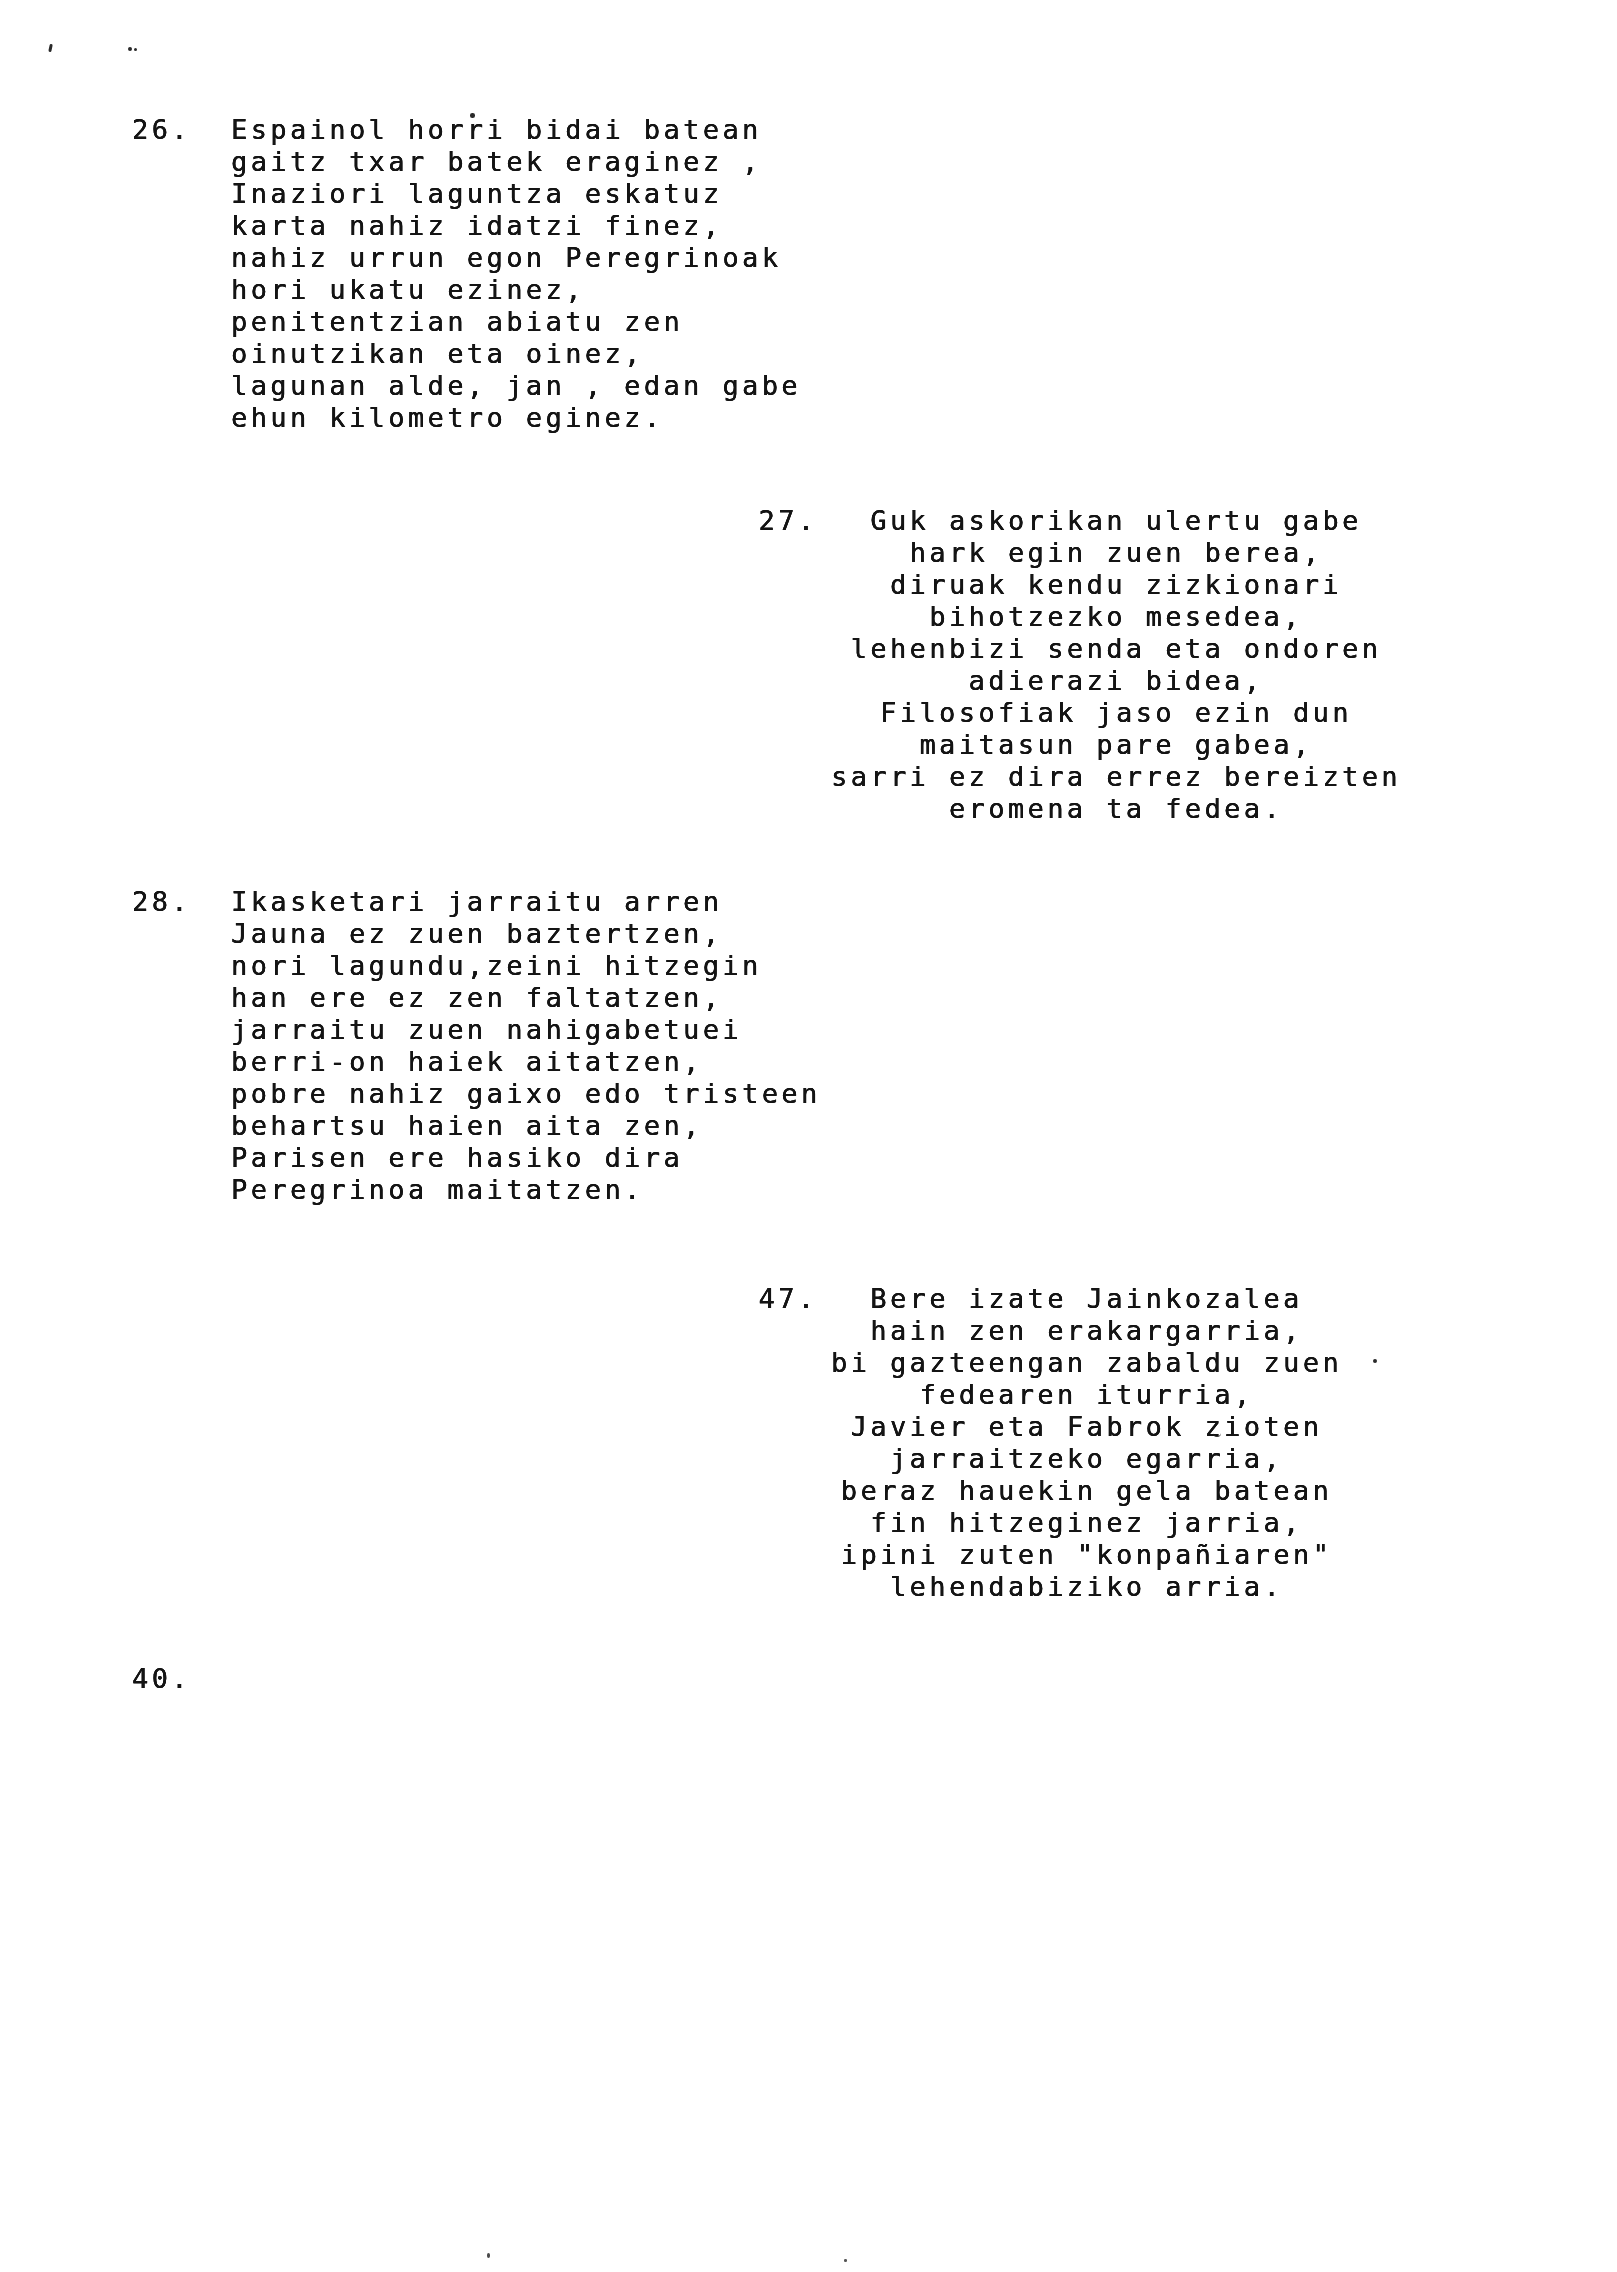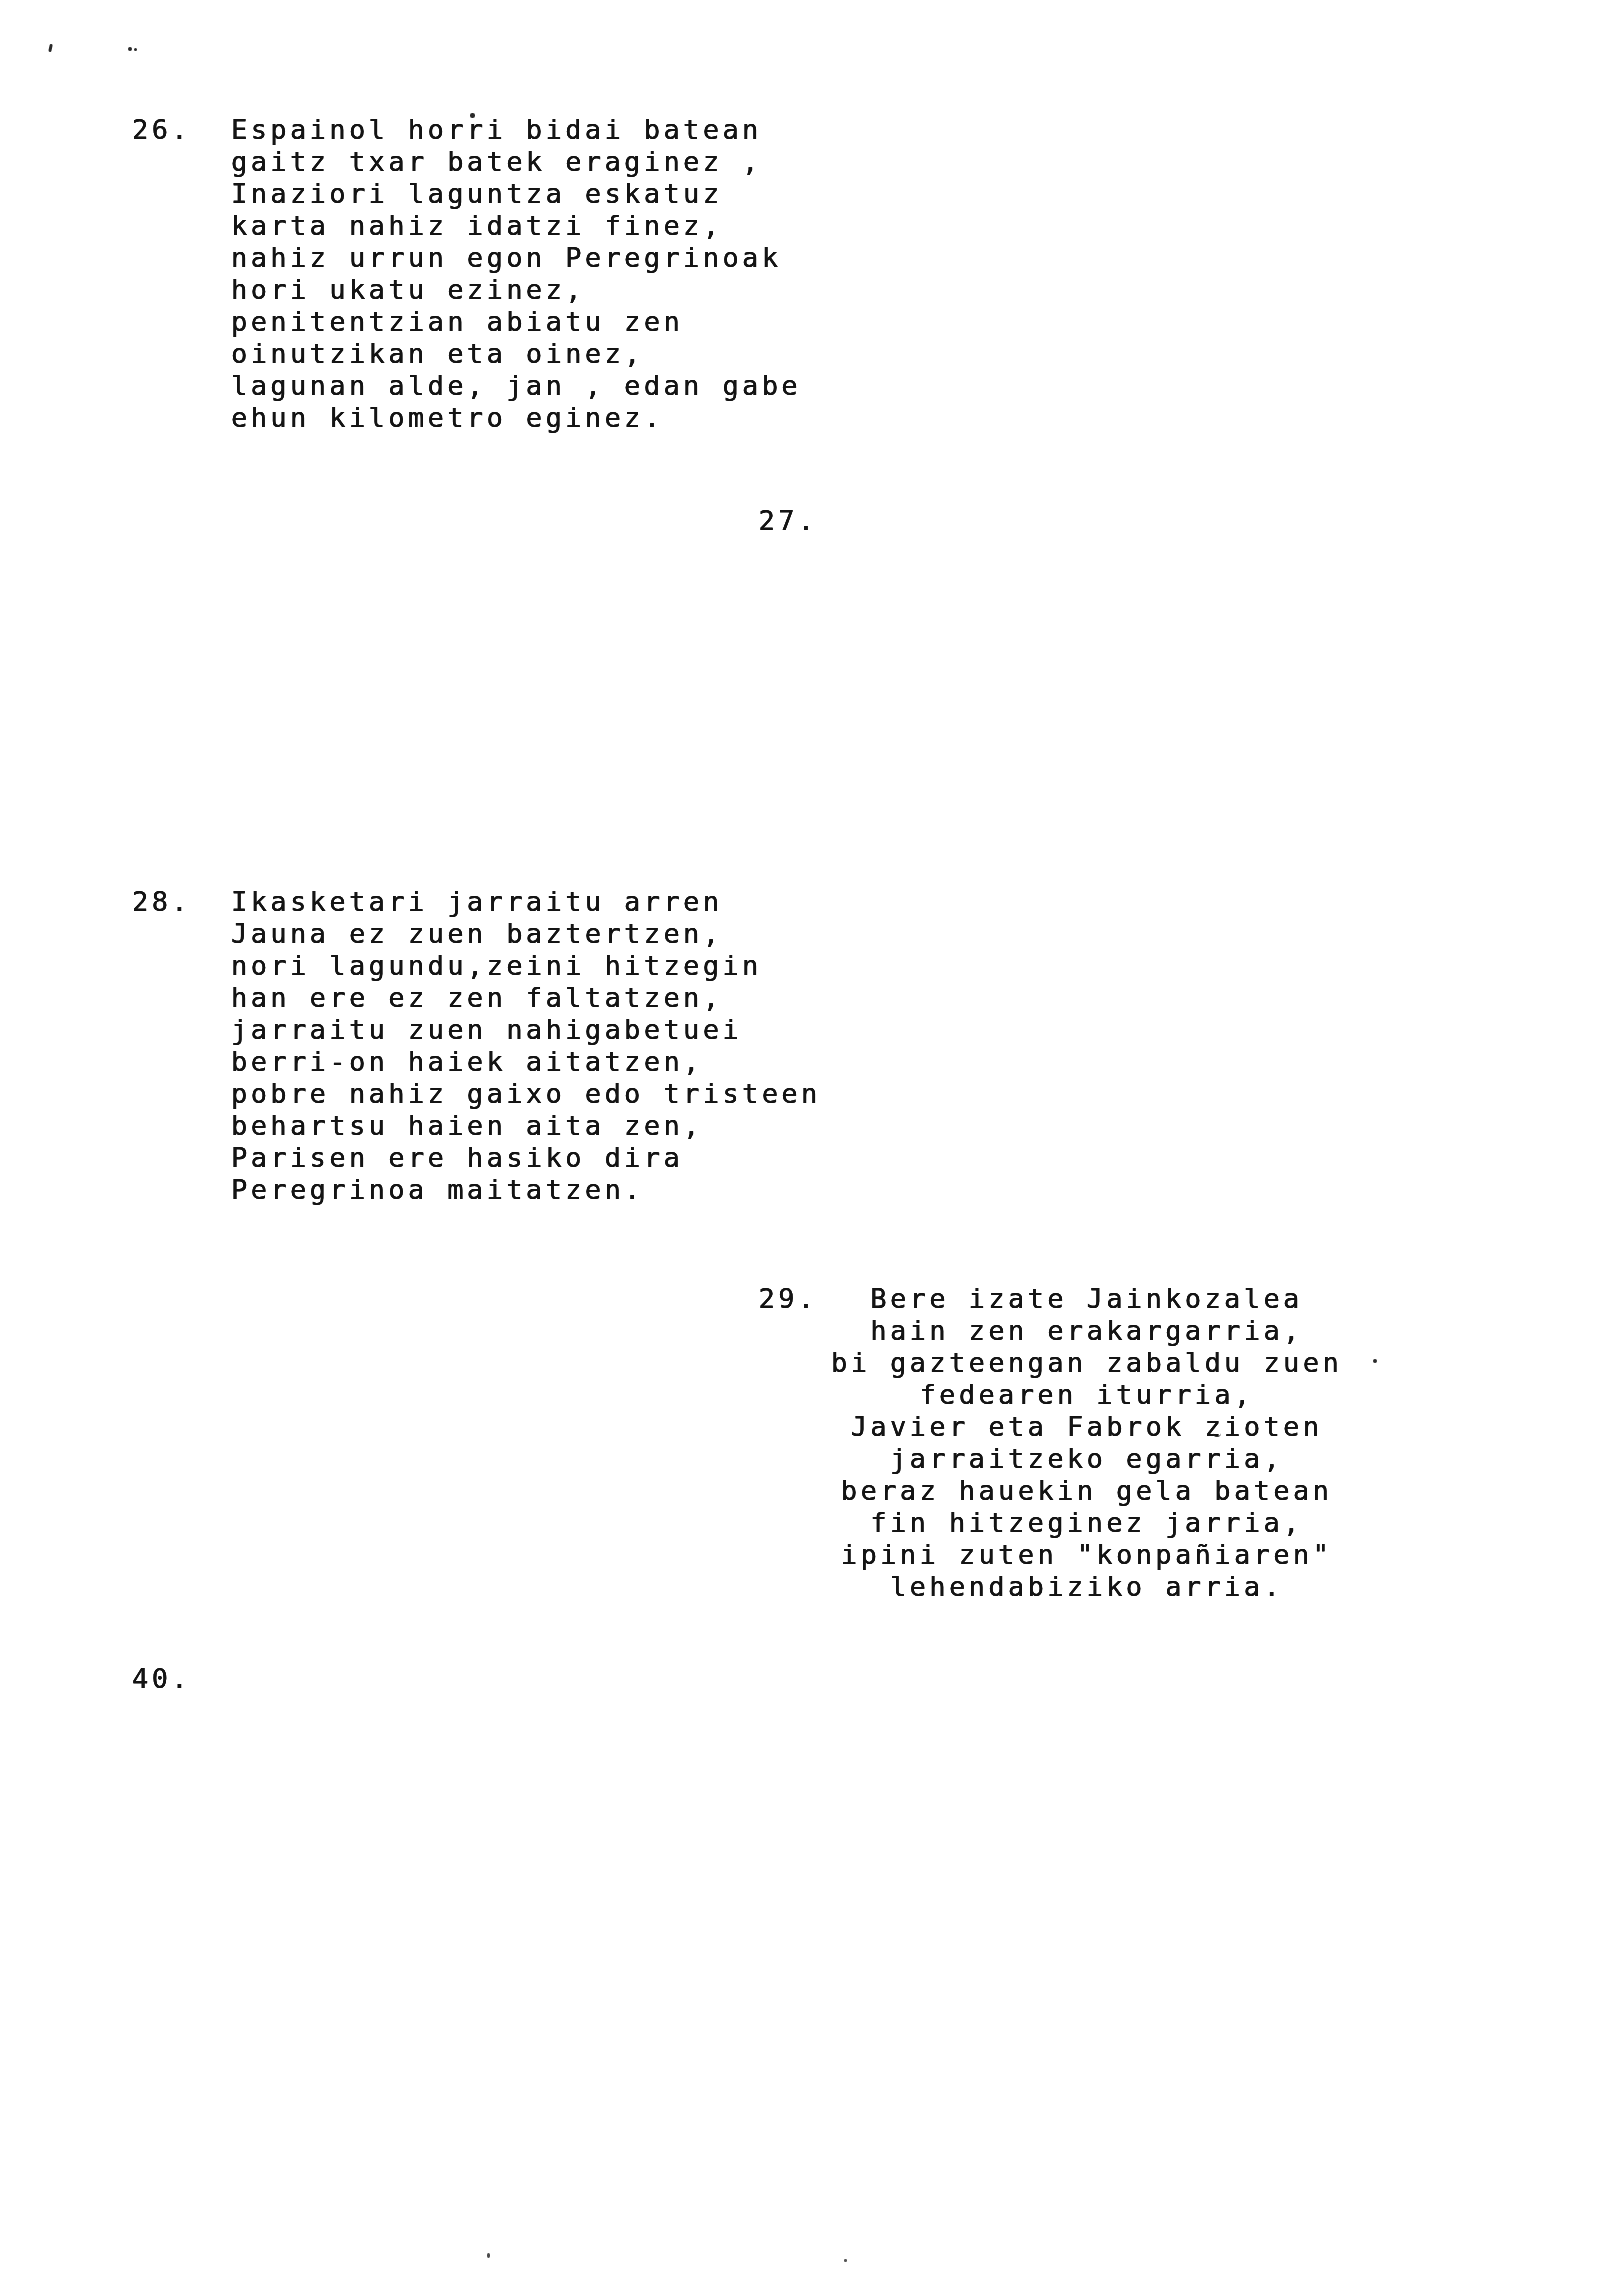--- a/index.html
+++ b/index.html
@@ -73,38 +73,48 @@
 nahiz urrun egon Peregrinoak
 hori ukatu ezinez,
 penitentzian abiatu zen
 oinutzikan eta oinez,
 lagunan alde, jan , edan gabe
 ehun kilometro eginez.</div>
   </div>
 
   <div class="stanza col-right" style="top: 505px;">
     <div class="num">27.</div>
+    <div class="text">Guk askorikan ulertu gabe
+hark egin zuen berea,
+diruak kendu zizkionari
+bihotzezko mesedea,
+lehenbizi senda eta ondoren
+adierazi bidea,
+Filosofiak jaso ezin dun
+maitasun pare gabea,
+sarri ez dira errez bereizten
+eromena ta fedea.</div>
   </div>
 
   <div class="stanza col-left" style="top: 886px;">
     <div class="num">28.</div>
     <div class="text">Ikasketari jarraitu arren
 Jauna ez zuen baztertzen,
 nori lagundu,zeini hitzegin
 han ere ez zen faltatzen,
 jarraitu zuen nahigabetuei
 berri-on haiek aitatzen,
 pobre nahiz gaixo edo tristeen
 behartsu haien aita zen,
 Parisen ere hasiko dira
 Peregrinoa maitatzen.</div>
   </div>
 
   <div class="stanza col-right" style="top: 1283px;">
-    <div class="num">29.</div>
+    <div class="num">47.</div>
     <div class="text">Bere izate Jainkozalea
 hain zen erakargarria,
 bi gazteengan zabaldu zuen
 fedearen iturria,
 Javier eta Fabrok zioten
 jarraitzeko egarria,
 beraz hauekin gela batean
 fin hitzeginez jarria,
 ipini zuten "konpañiaren"
 lehendabiziko arria.</div>

